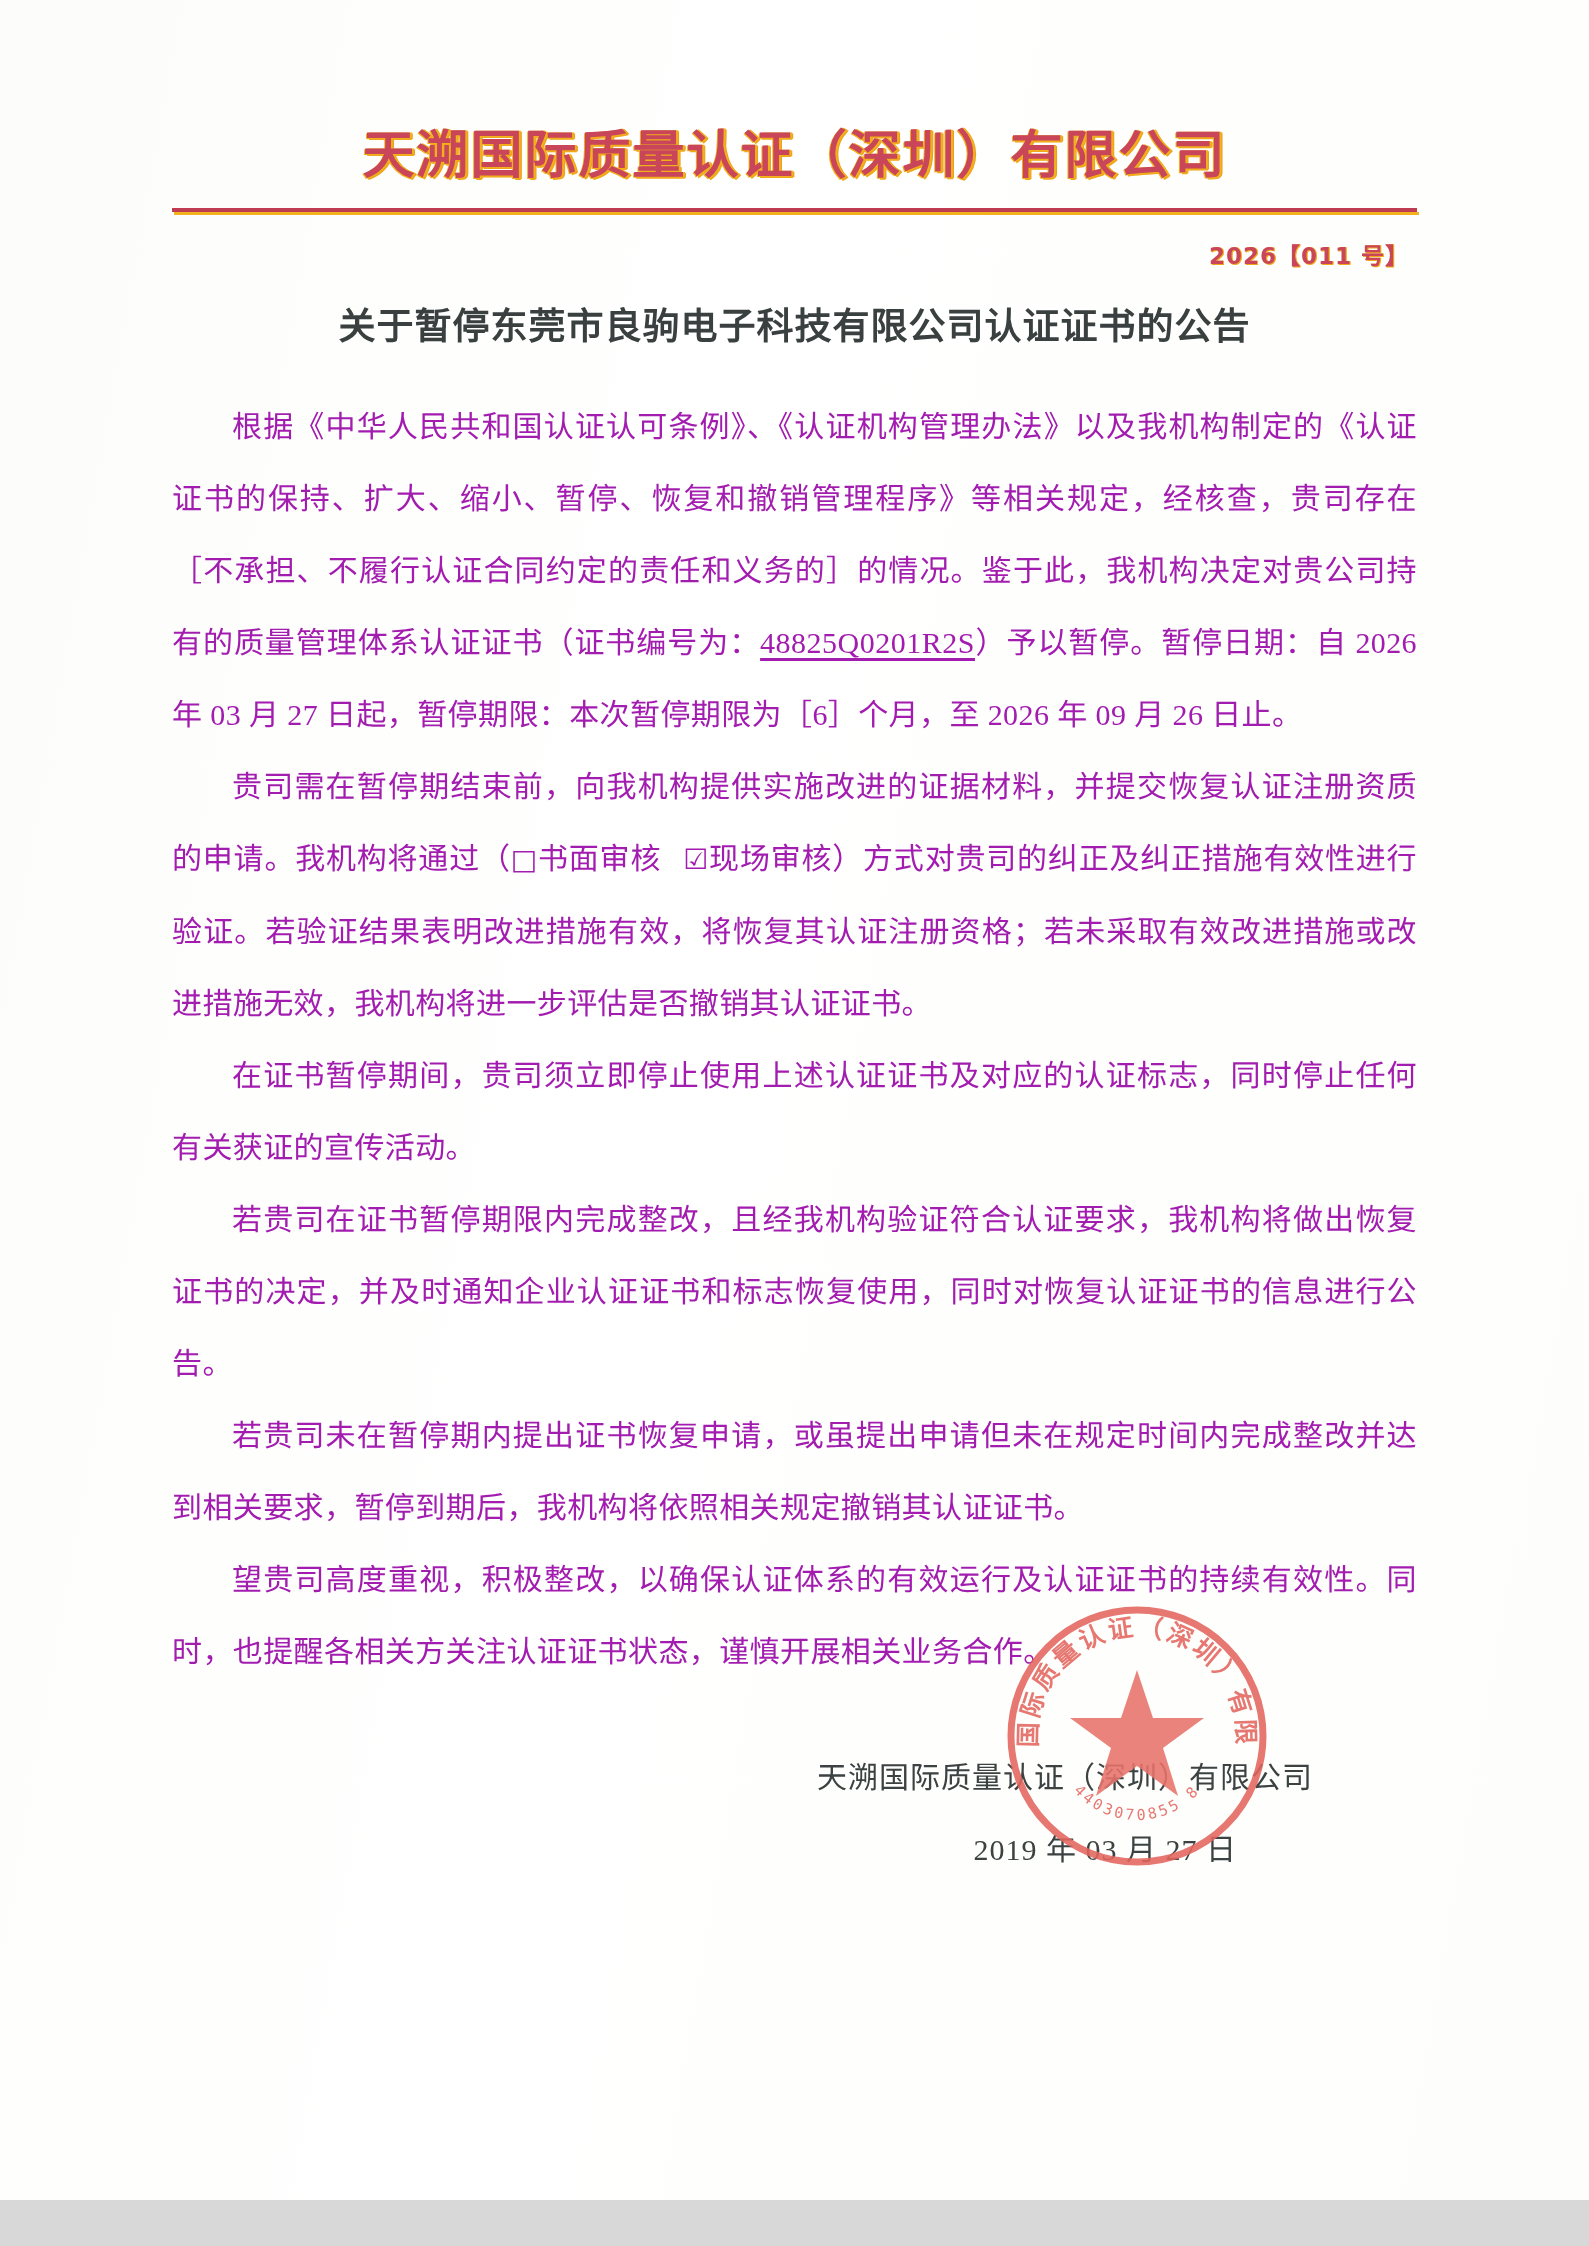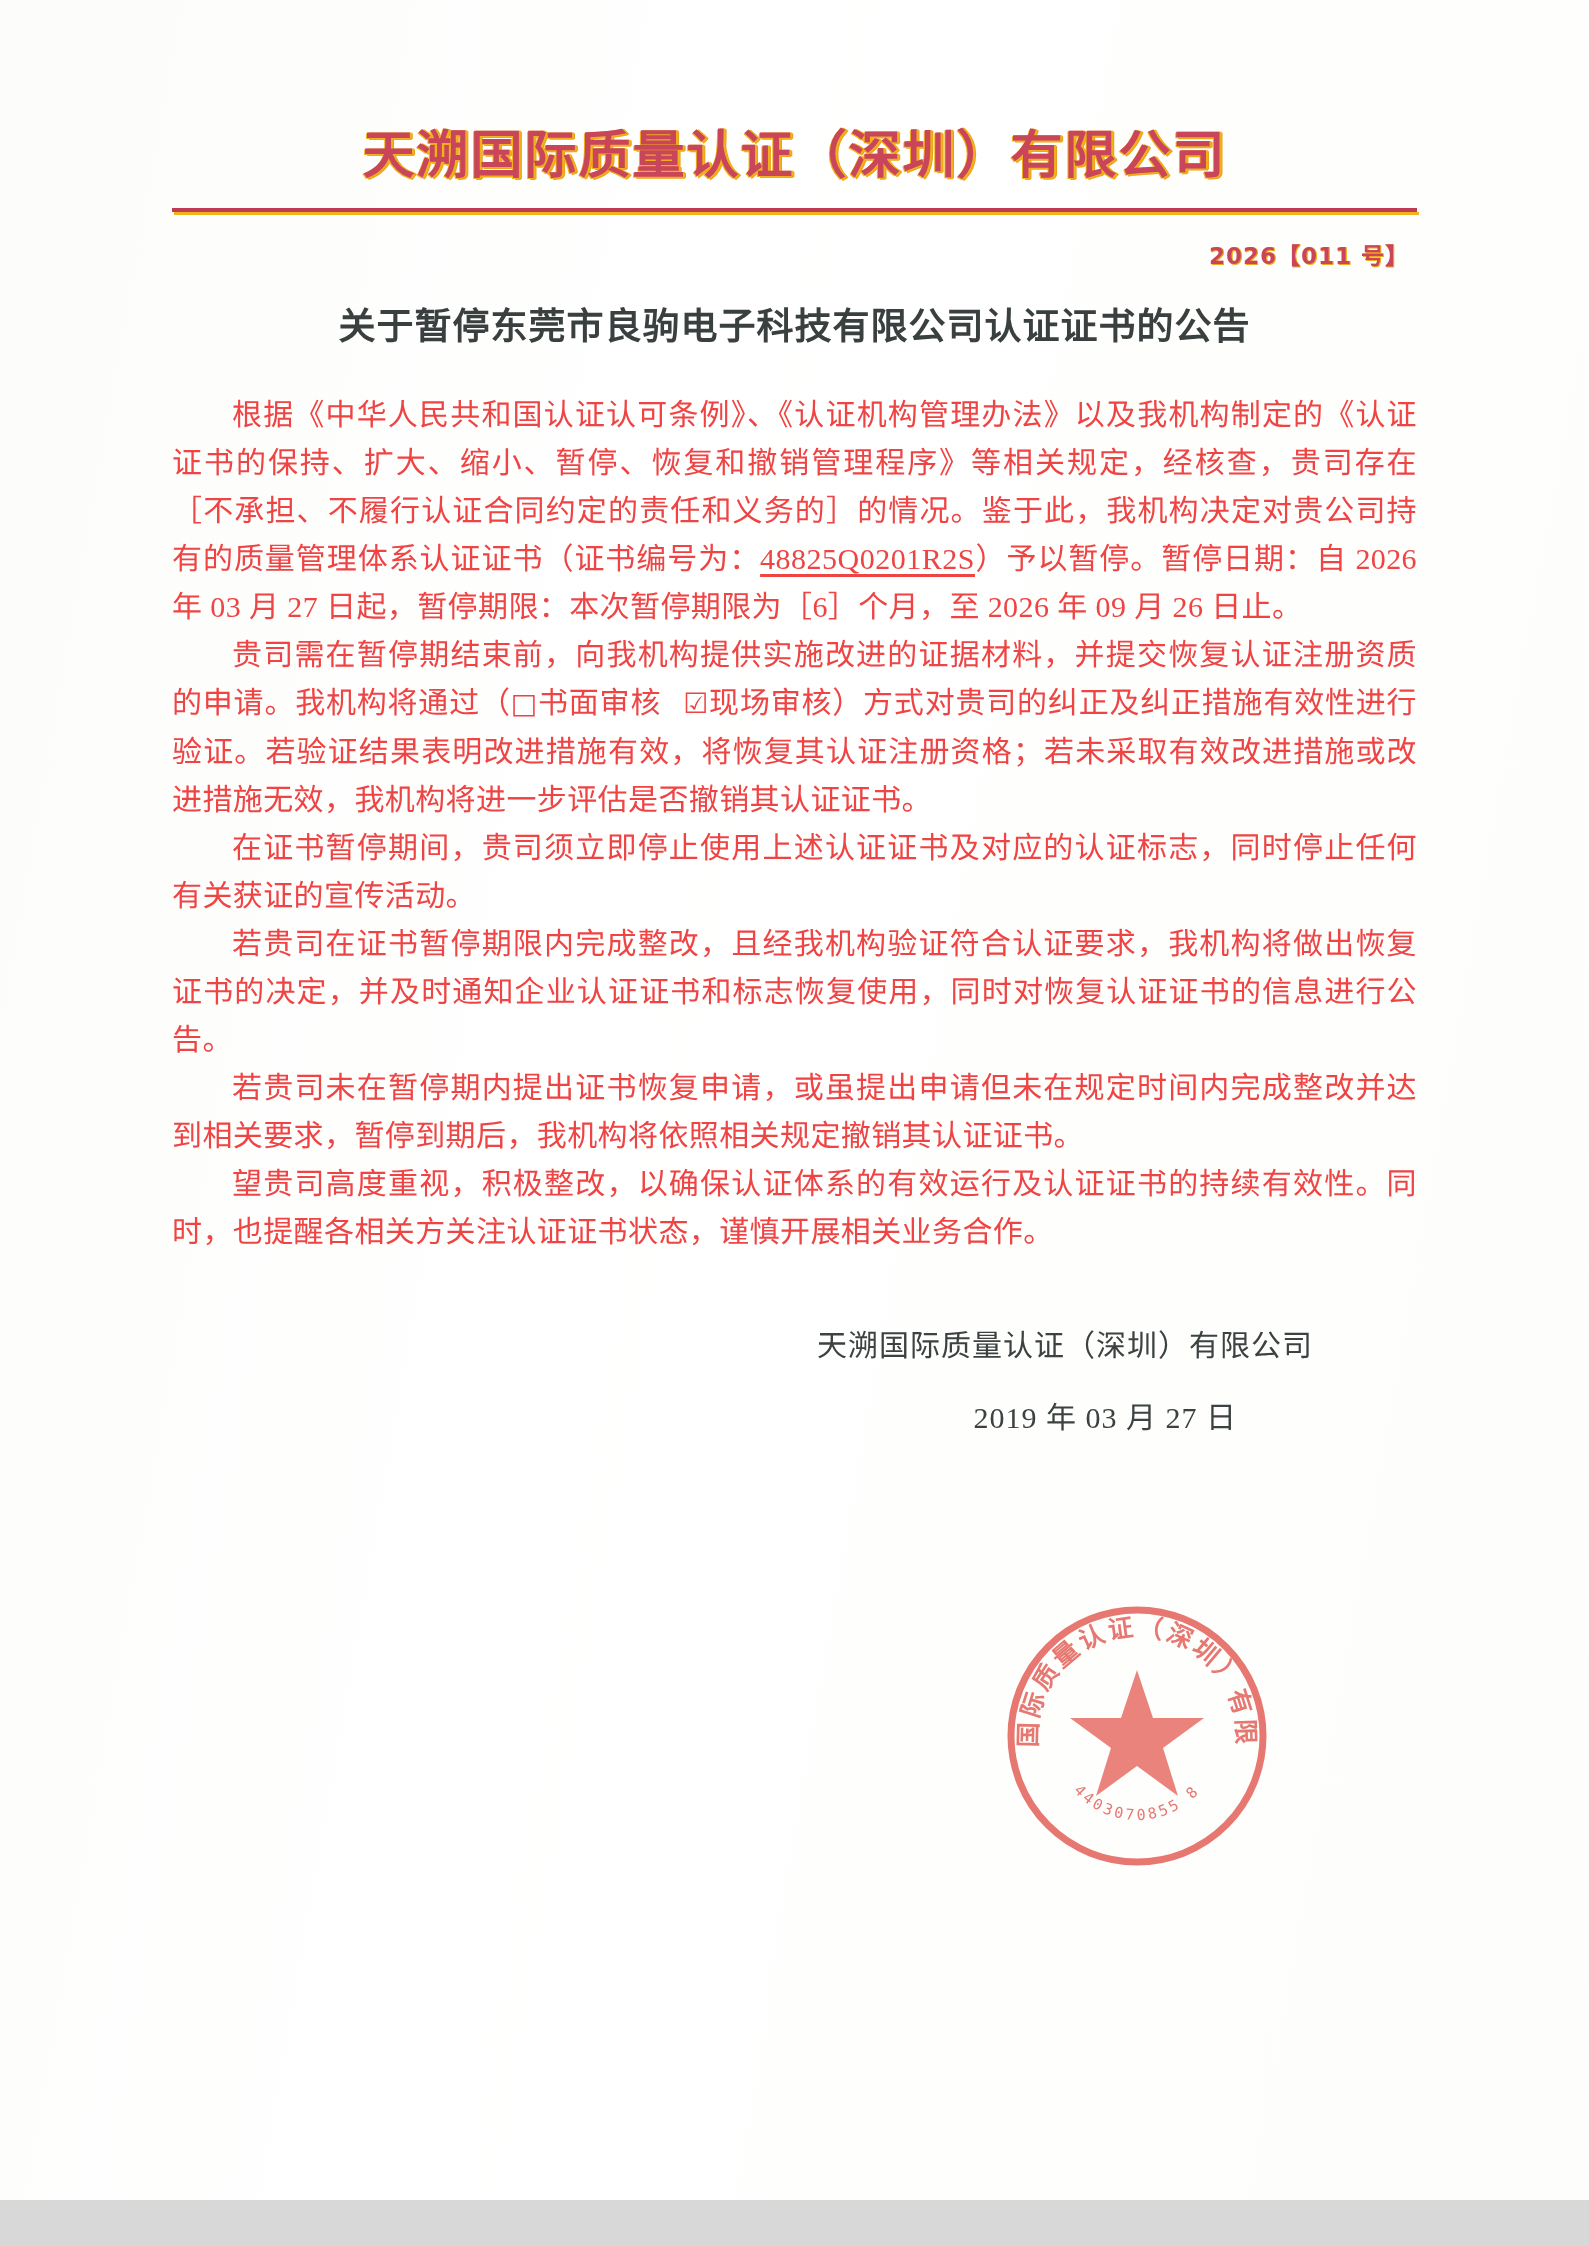--- a/index.html
+++ b/index.html
@@ -100,23 +100,23 @@
     font-size: 37px;
     line-height: 1.4;
     color: #3a4040;
     margin-top: 30px;
     letter-spacing: 1px;
   }
 
   
   .body-text {
     margin-top: 38px;
-    color: #ef4444;
+    color: #a21caf;
     font-size: 30px;
-    line-height: 48px;
+    line-height: 72px;
     text-align: justify;
     text-justify: inter-ideograph;
     letter-spacing: 0.4px;
   }
   .salutation {
     margin: 0 0 6px 0;
   }
   .para {
     margin: 0;
     text-indent: 2em;

